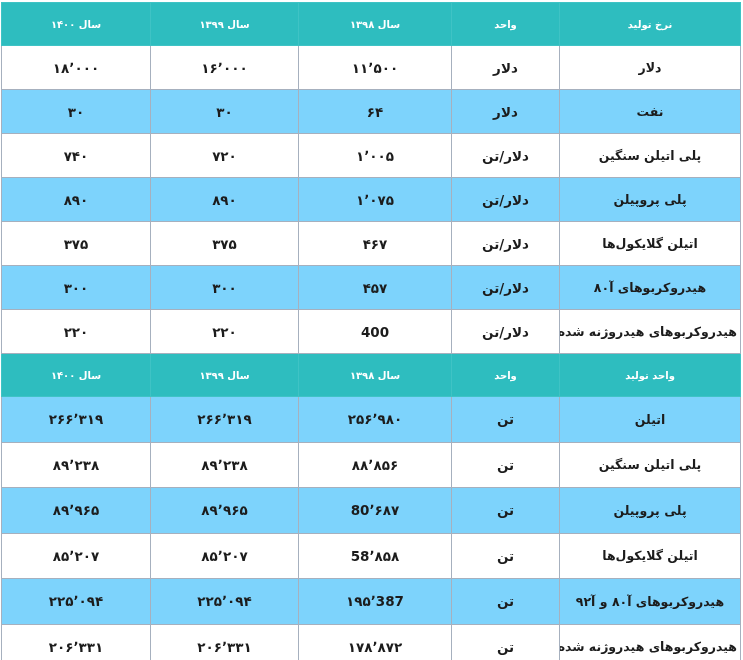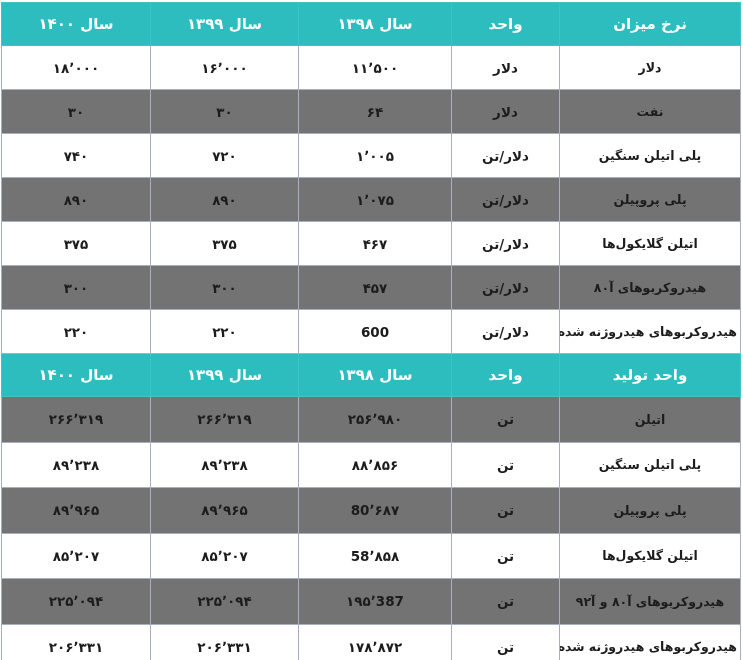--- a/index.html
+++ b/index.html
@@ -27,61 +27,61 @@
   col.c-label { width: 181px; }
   col.c-unit  { width: 108px; }
   col.c-y1398 { width: 153px; }
   col.c-y1399 { width: 148px; }
   col.c-y1400 { width: 149px; }
 
   th {
     background: #2ebdbf;
     color: #ffffff;
     font-weight: bold;
-    font-size: 15px;
+    font-size: 10px;
     height: 42px;
     padding: 0;
     border: 1px solid #3fc3c5;
     text-align: center;
     vertical-align: middle;
   }
   td {
     border: 1px solid #a6b0be;
     background: #ffffff;
     color: #1c1c1c;
     font-weight: bold;
     font-size: 13.5px;
     text-align: center;
     vertical-align: middle;
     height: 43px;
     padding: 0 3px;
     overflow: hidden;
     white-space: nowrap;
   }
   td.c-label-cell { font-size: 12.5px; }
-  tr.alt td { background: #737373; }
+  tr.alt td { background: #7dd3fc; }
   tbody.prod-body td { height: 44.5px; margin-top: 37px; }
   table.data-table { border-bottom: 2px solid #8e9aab; }
 </style>
 </head>
 <body>
 
 <div class="page">
   <table class="data-table">
     <colgroup>
       <col class="c-label">
         <col class="c-unit">
         <col class="c-y1398">
         <col class="c-y1399">
         <col class="c-y1400">
     </colgroup>
 
     <tbody class="sales-body">
       <tr>
-        <th>نرخ میزان</th>
+        <th>نرخ تولید</th>
         <th>واحد</th>
         <th>سال ۱۳۹۸</th>
         <th>سال ۱۳۹۹</th>
         <th>سال ۱۴۰۰</th>
       </tr>
       <tr>
         <td class="c-label-cell">دلار</td>
         <td>دلار</td>
         <td>۱۱٬۵۰۰</td>
         <td>۱۶٬۰۰۰</td>
@@ -118,21 +118,21 @@
       <tr class="alt">
         <td class="c-label-cell">هیدروکربوهای آ۸۰</td>
         <td>دلار/تن</td>
         <td>۴۵۷</td>
         <td>۳۰۰</td>
         <td>۳۰۰</td>
       </tr>
       <tr>
         <td class="c-label-cell">هیدروکربوهای هیدروژنه شده</td>
         <td>دلار/تن</td>
-        <td>600</td>
+        <td>400</td>
         <td>۲۲۰</td>
         <td>۲۲۰</td>
       </tr>
     </tbody>
 
     <tbody class="prod-body">
       <tr>
         <th>واحد تولید</th>
         <th>واحد</th>
         <th>سال ۱۳۹۸</th>

